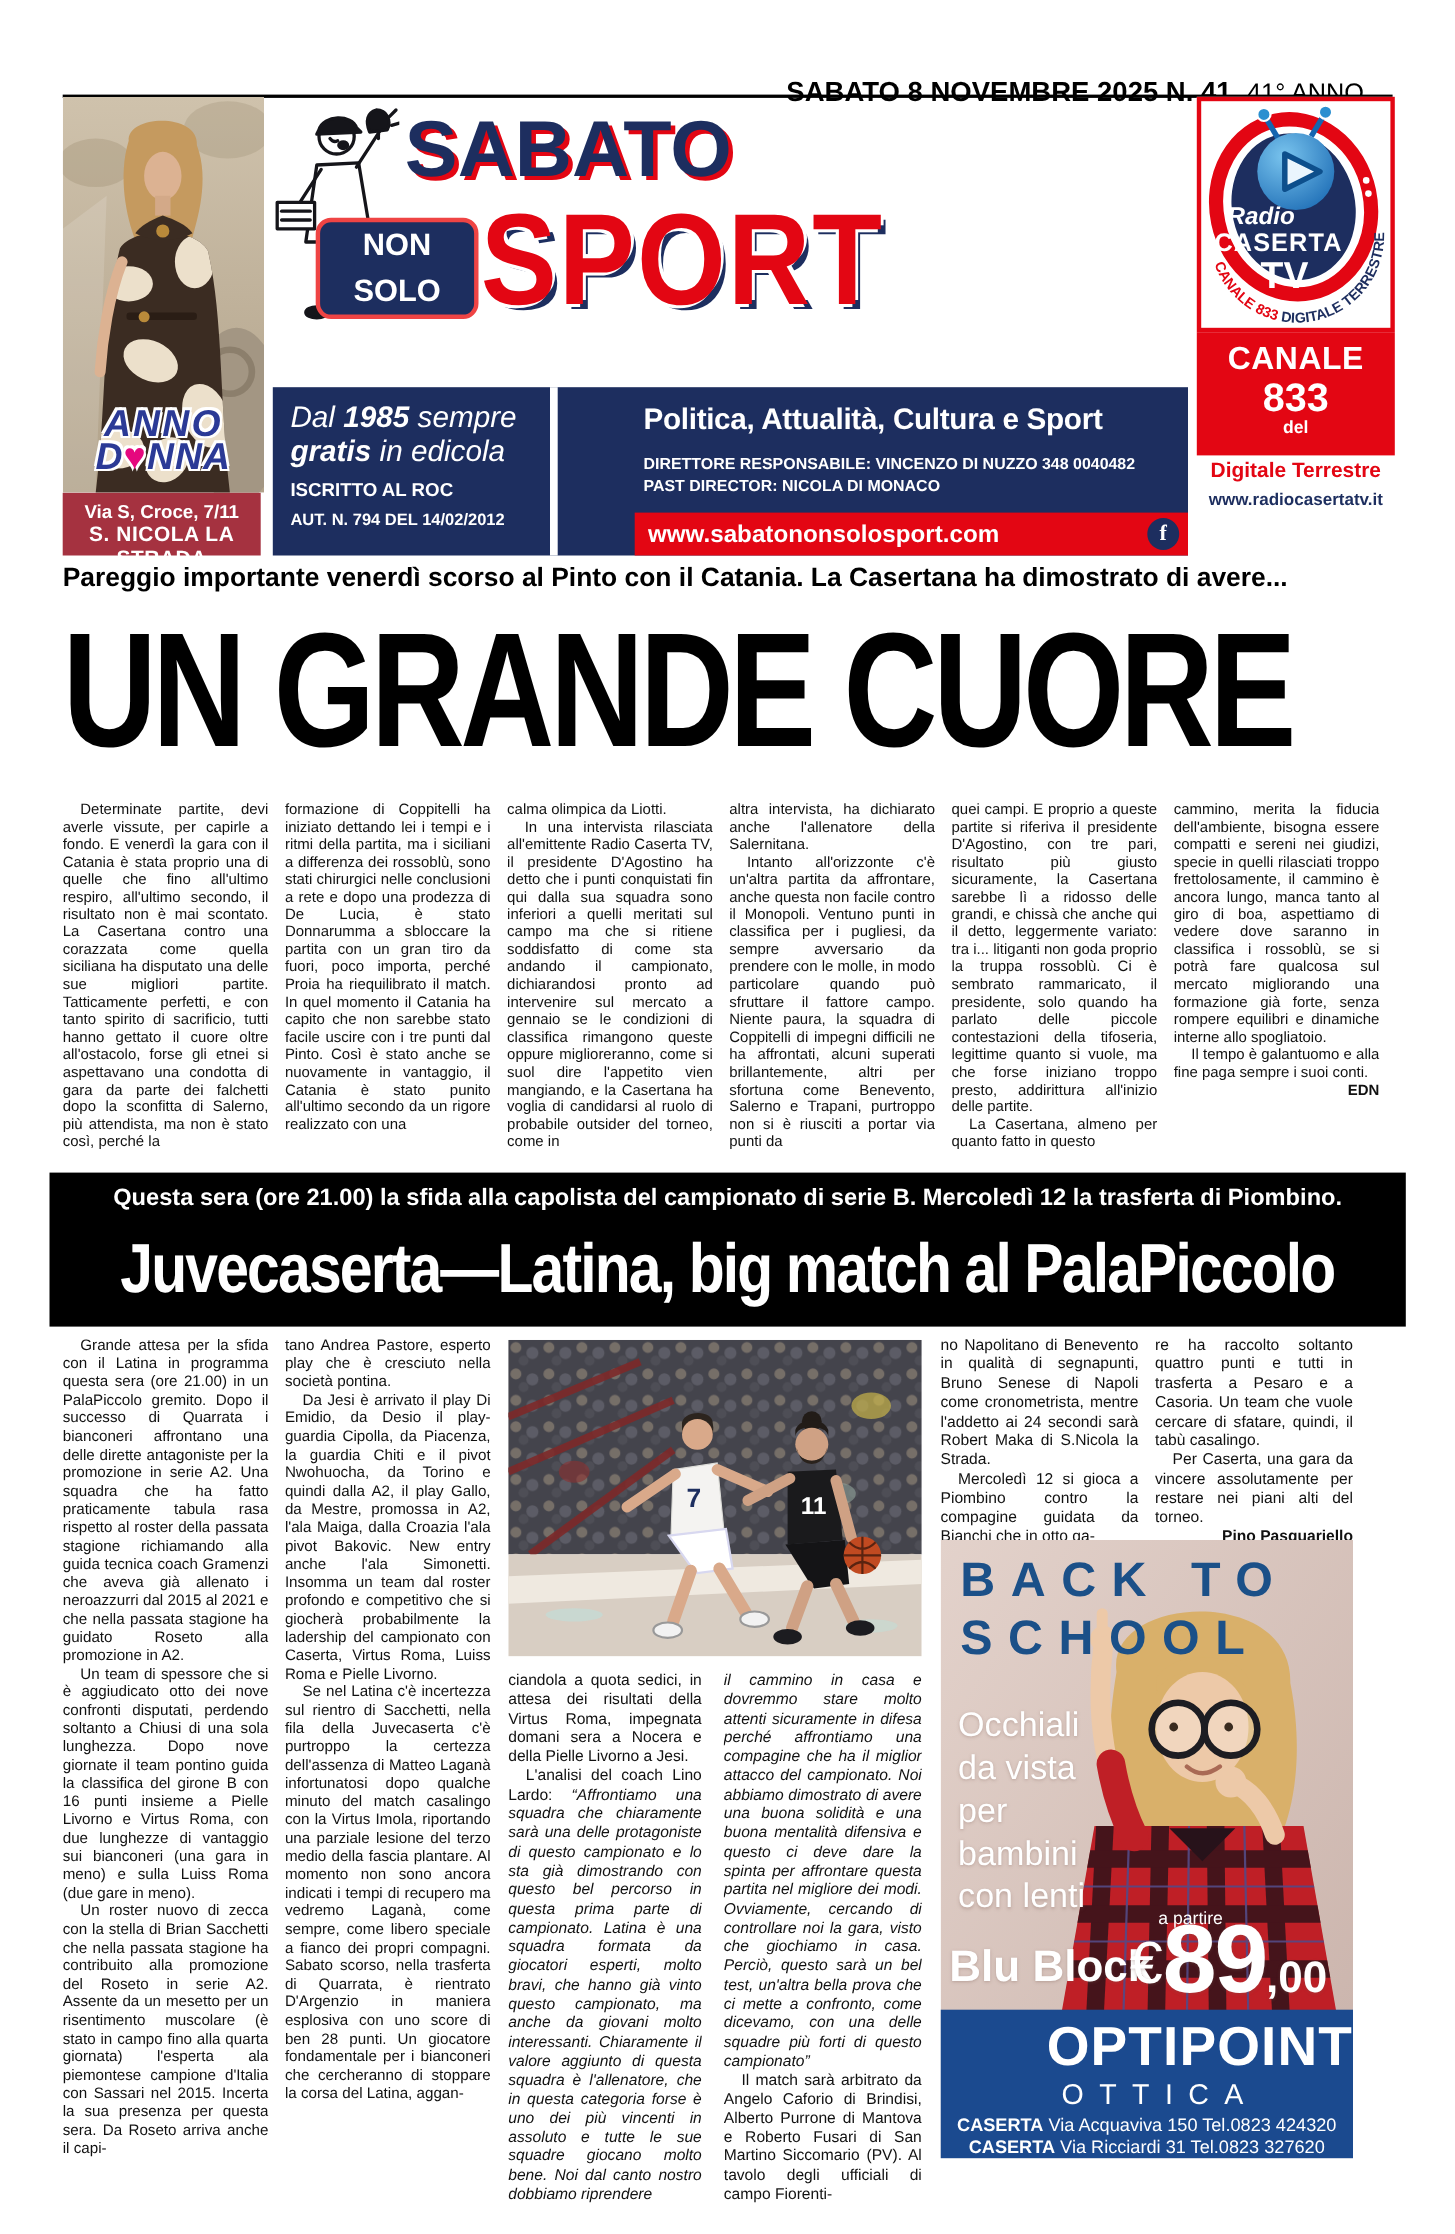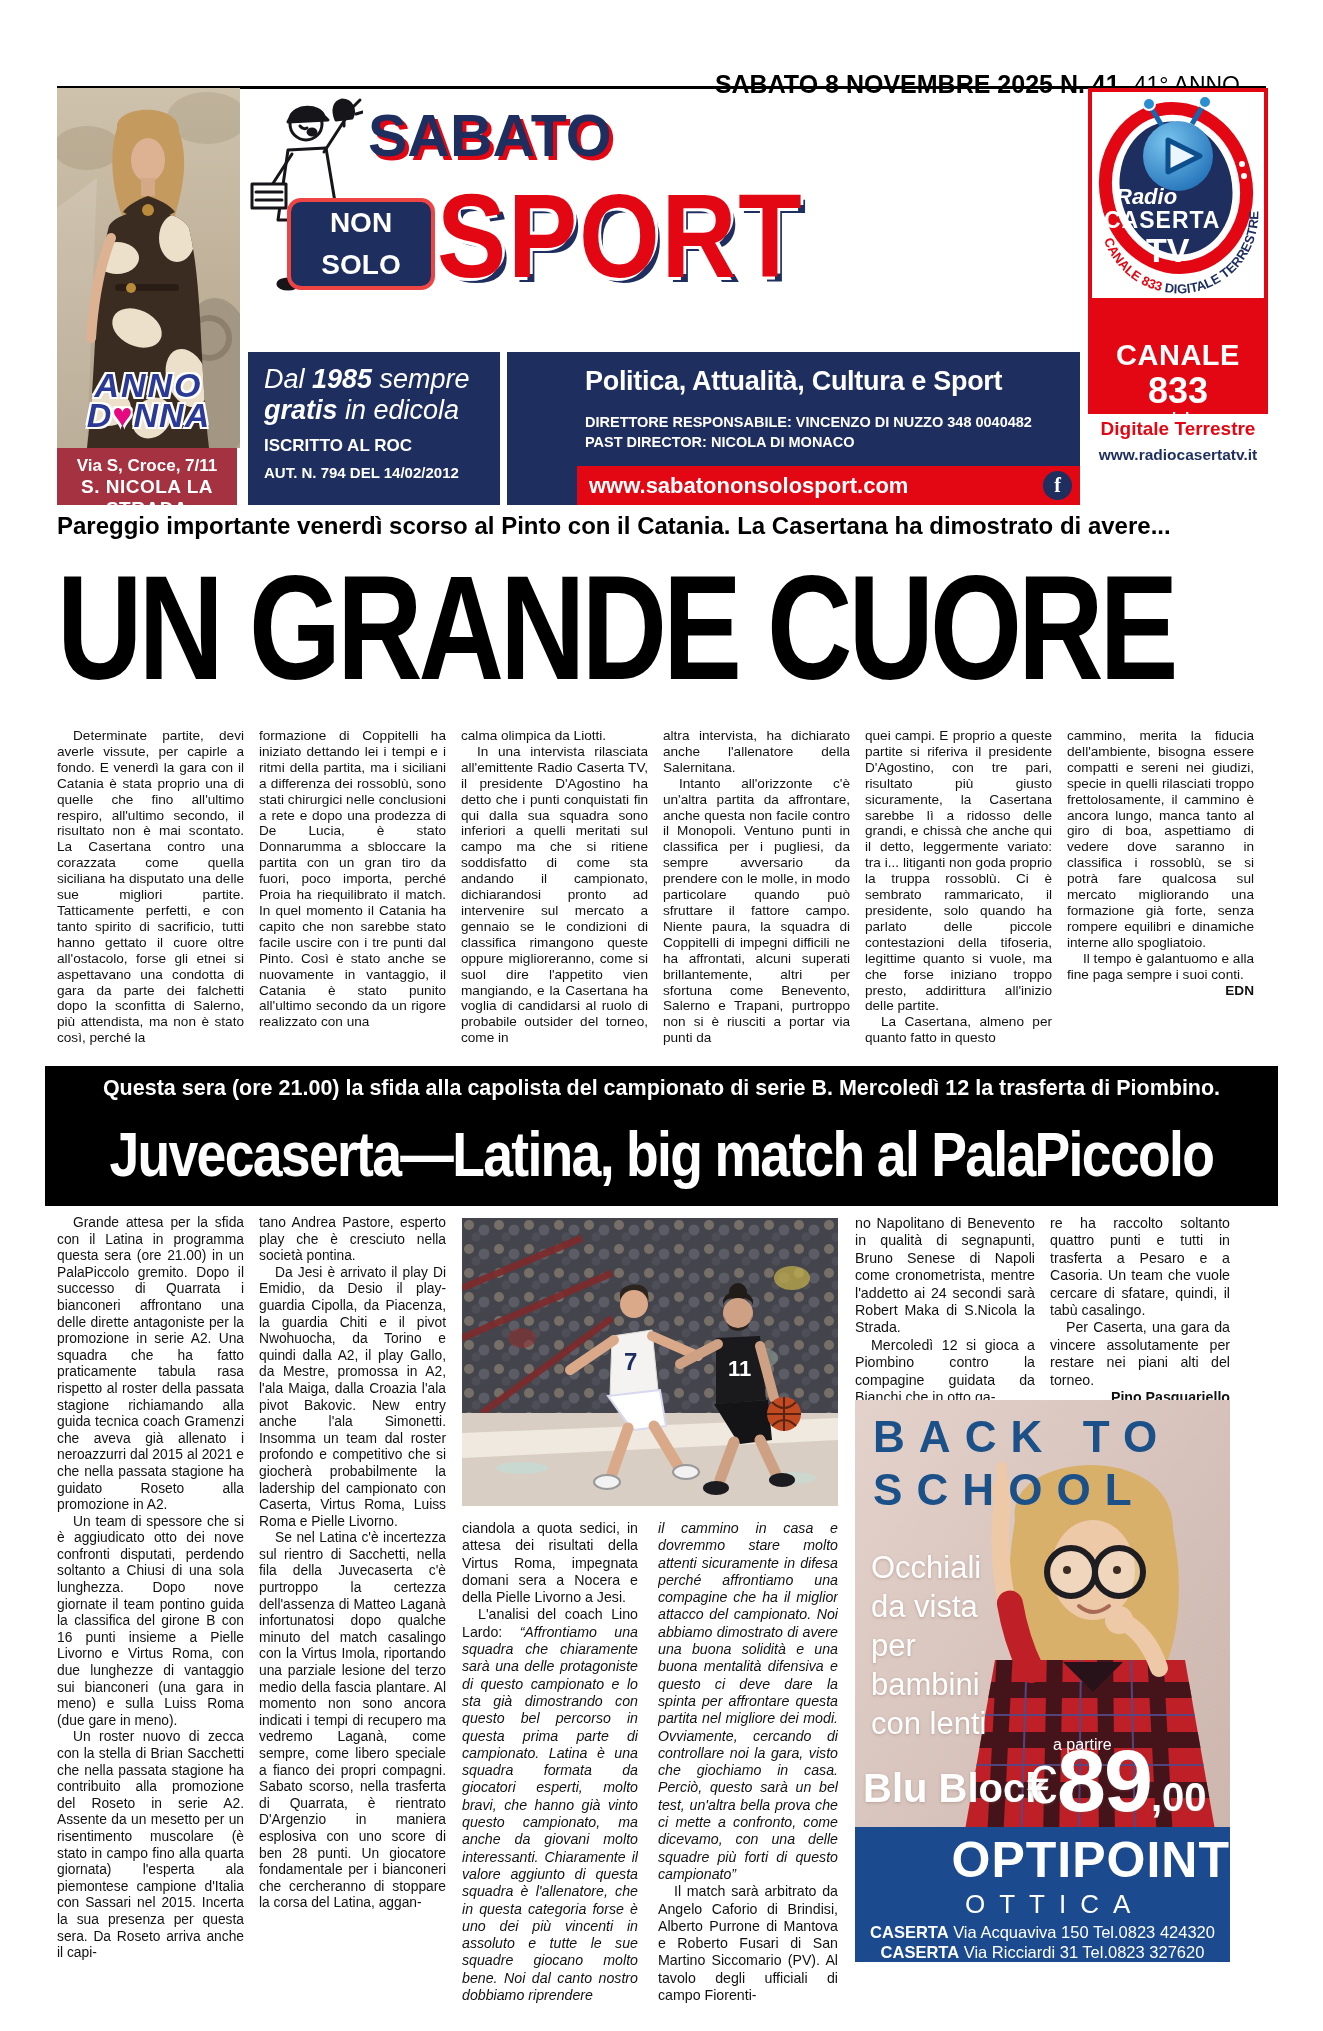--- a/index.html
+++ b/index.html
@@ -22,21 +22,21 @@
   .brand .l1{font-size:34px;letter-spacing:2px;}
   .brand .l2{font-size:34px;letter-spacing:1px;}
   .brand .heart{color:#e5087e;font-style:normal;}
   .leftad .bar{position:absolute;left:0;top:360px;width:180px;height:57px;background:#a53240;
                color:#fff;text-align:center;}
   .leftad .bar .a1{font-size:17px;font-weight:bold;padding-top:8px;}
   .leftad .bar .a2{font-size:19px;font-weight:bold;letter-spacing:.5px;}
 
   
   .cartoon{left:248px;top:92px;width:115px;height:205px;}
-  .logo-sabato{left:368px;top:88px;font-size:59px;line-height:96px;font-weight:900;color:#1d2e5f;
+  .logo-sabato{left:368px;top:88px;font-size:72px;line-height:96px;font-weight:900;color:#1d2e5f;
                white-space:nowrap;transform:scaleX(1.0);transform-origin:left top;letter-spacing:0px;
                text-shadow:4px 4px 0 #e30613;}
   .nonsolo{left:287px;top:198px;width:148px;height:92px;background:#1d2e5f;border:4px solid #ef4444;
            border-radius:14px;color:#fff;font-weight:900;font-size:28px;line-height:42px;
            text-align:center;box-sizing:border-box;z-index:3;}
   .logo-sport{left:437px;top:176px;font-size:118px;line-height:120px;font-weight:900;color:#e30613;
               white-space:nowrap;transform:scaleX(.88);transform-origin:left top;letter-spacing:2px;
               text-shadow:-3px -3px 0 #fff,3px -3px 0 #fff,-3px 3px 0 #fff,5px 5px 0 #1d2e5f;}
 
   .navybar{left:248px;top:352px;width:832px;height:153px;background:#1d2e5f;}
@@ -51,21 +51,21 @@
   .pastdir{position:absolute;left:337px;top:82px;color:#fff;font-weight:bold;font-size:14.5px;white-space:nowrap;}
   .redbar{position:absolute;left:329px;top:114px;width:503px;height:39px;background:#e30613;}
   .redbar .url{position:absolute;left:12px;top:7px;color:#fff;font-weight:900;font-size:22px;white-space:nowrap;}
   .fb{position:absolute;right:8px;top:5px;width:29px;height:29px;border-radius:50%;background:#1d2e5f;
       color:#fff;font-weight:bold;font-size:20px;text-align:center;line-height:29px;font-family:"Liberation Serif",serif;}
 
   
   .rightad{left:1088px;top:88px;width:180px;}
   .rlogo{position:absolute;left:0;top:0;width:180px;height:214px;background:#fff;border:4px solid #e30613;box-sizing:border-box;}
   .rred{position:absolute;left:0;top:214px;width:180px;height:112px;background:#e30613;color:#fff;text-align:center;}
-  .rred .c1{font-size:29px;font-weight:900;padding-top:8px;letter-spacing:.5px;margin-top:29px;}
+  .rred .c1{font-size:29px;font-weight:900;padding-top:8px;letter-spacing:.5px;}
   .rred .c2{font-size:36px;font-weight:900;line-height:38px;}
   .rred .c3{font-size:16px;font-weight:bold;}
   .rdt{position:absolute;left:0;top:330px;width:180px;text-align:center;color:#e30613;font-weight:900;font-size:19px;}
   .rurl{position:absolute;left:0;top:358px;width:180px;text-align:center;color:#1d2e5f;font-weight:900;font-size:15.5px;}
 
   
   .kicker{left:57px;top:512px;width:1209px;font-size:24px;font-weight:bold;white-space:nowrap;color:#000;}
   .bigheadline{left:57px;top:542px;font-size:148px;line-height:172px;font-weight:900;color:#000;
                letter-spacing:-5px;white-space:nowrap;transform:scaleX(.8);transform-origin:left top;}
   .art{overflow:hidden;text-align:justify;}

